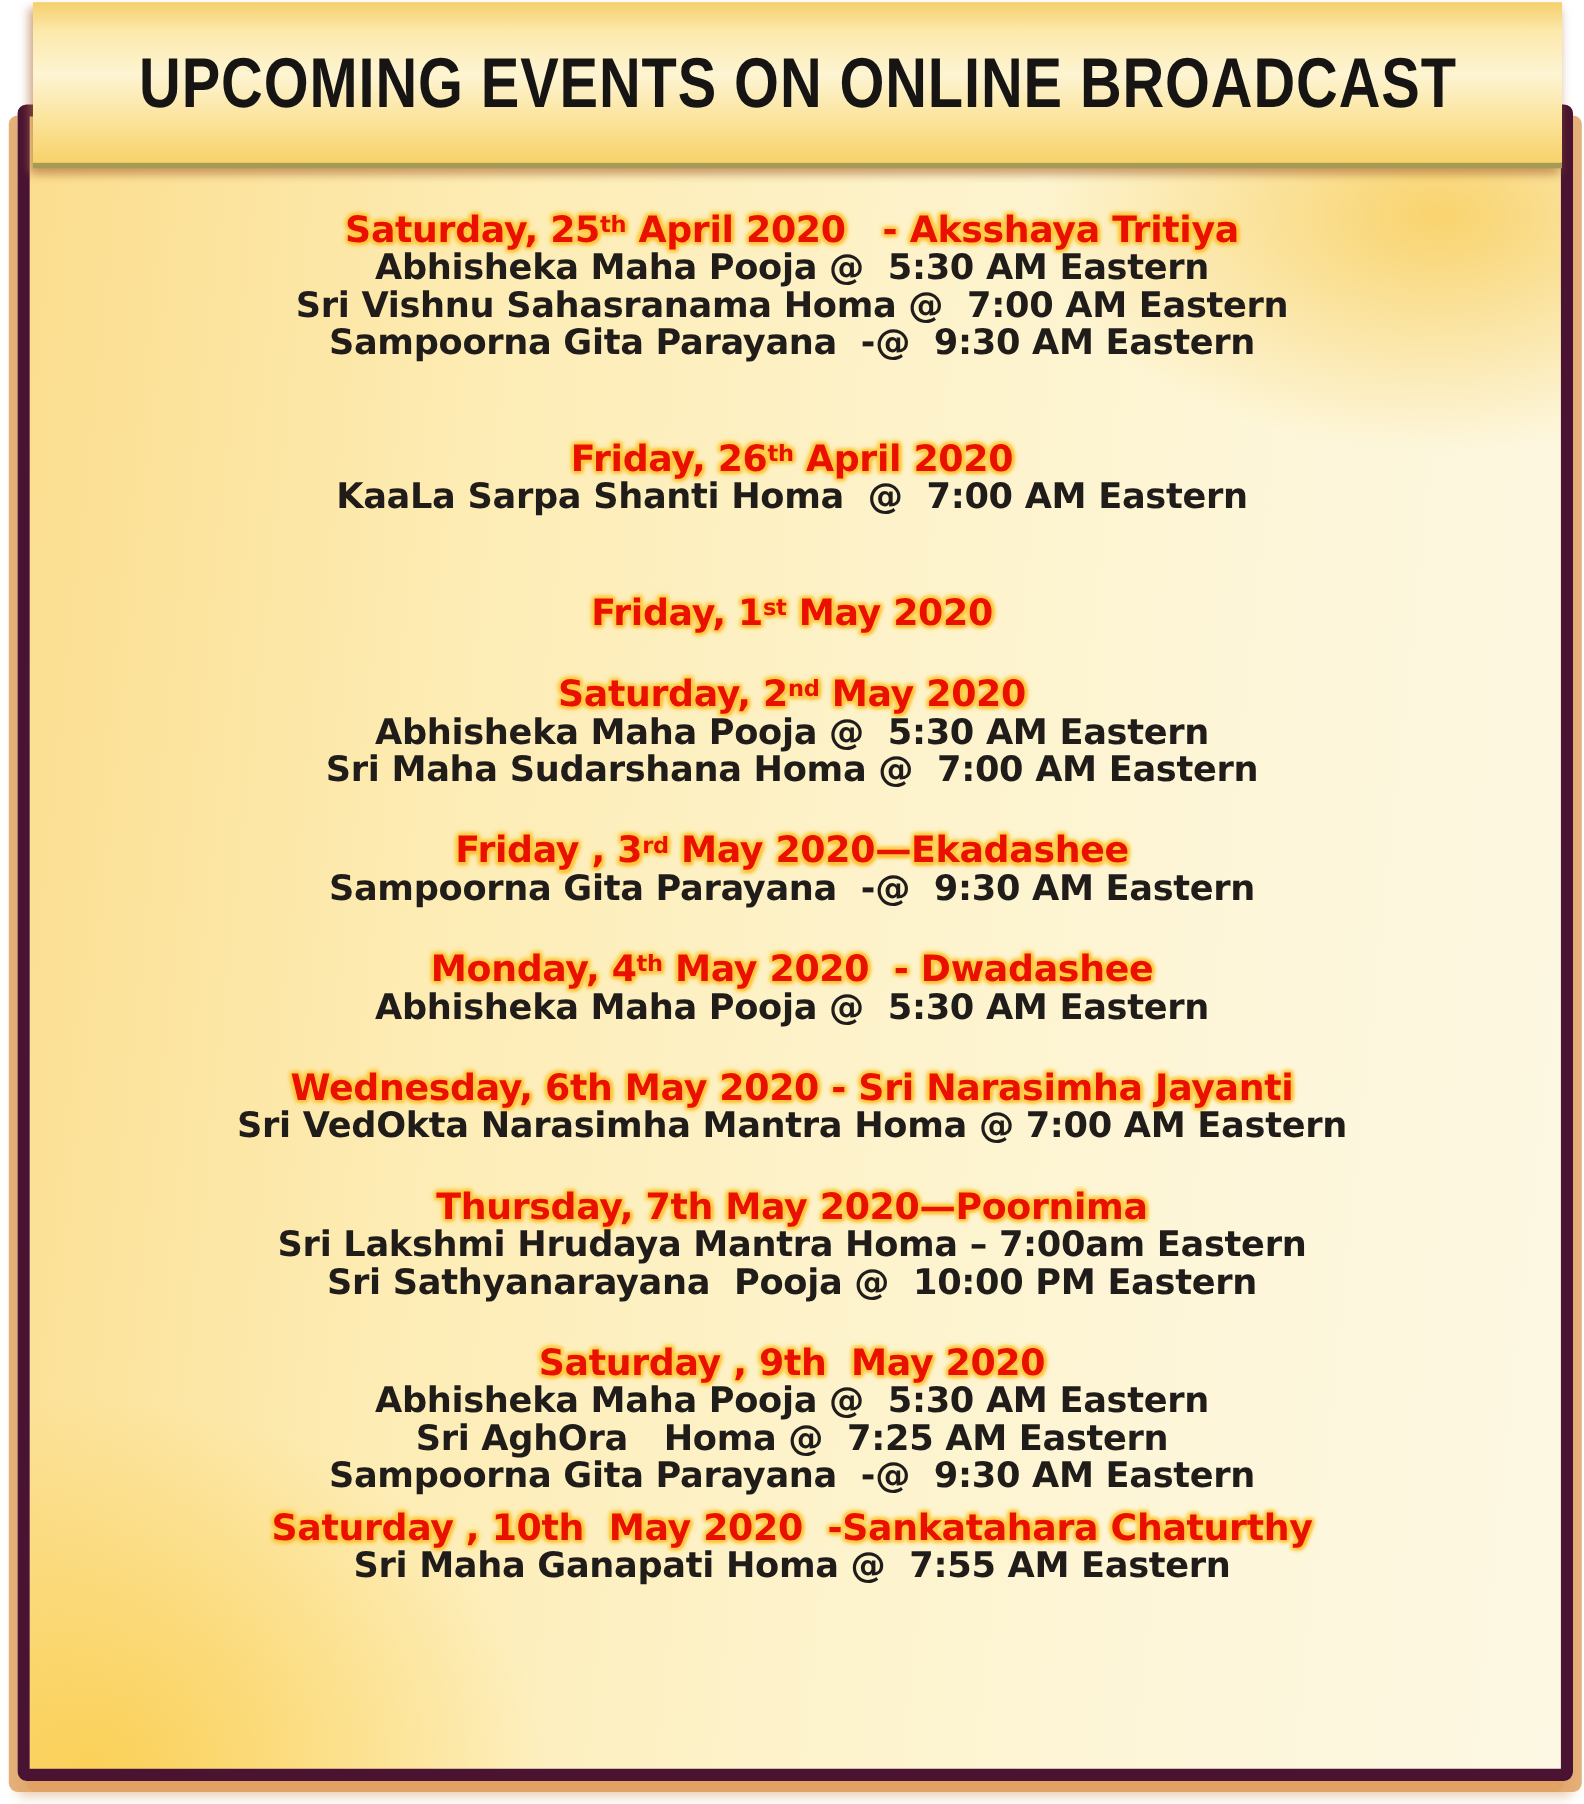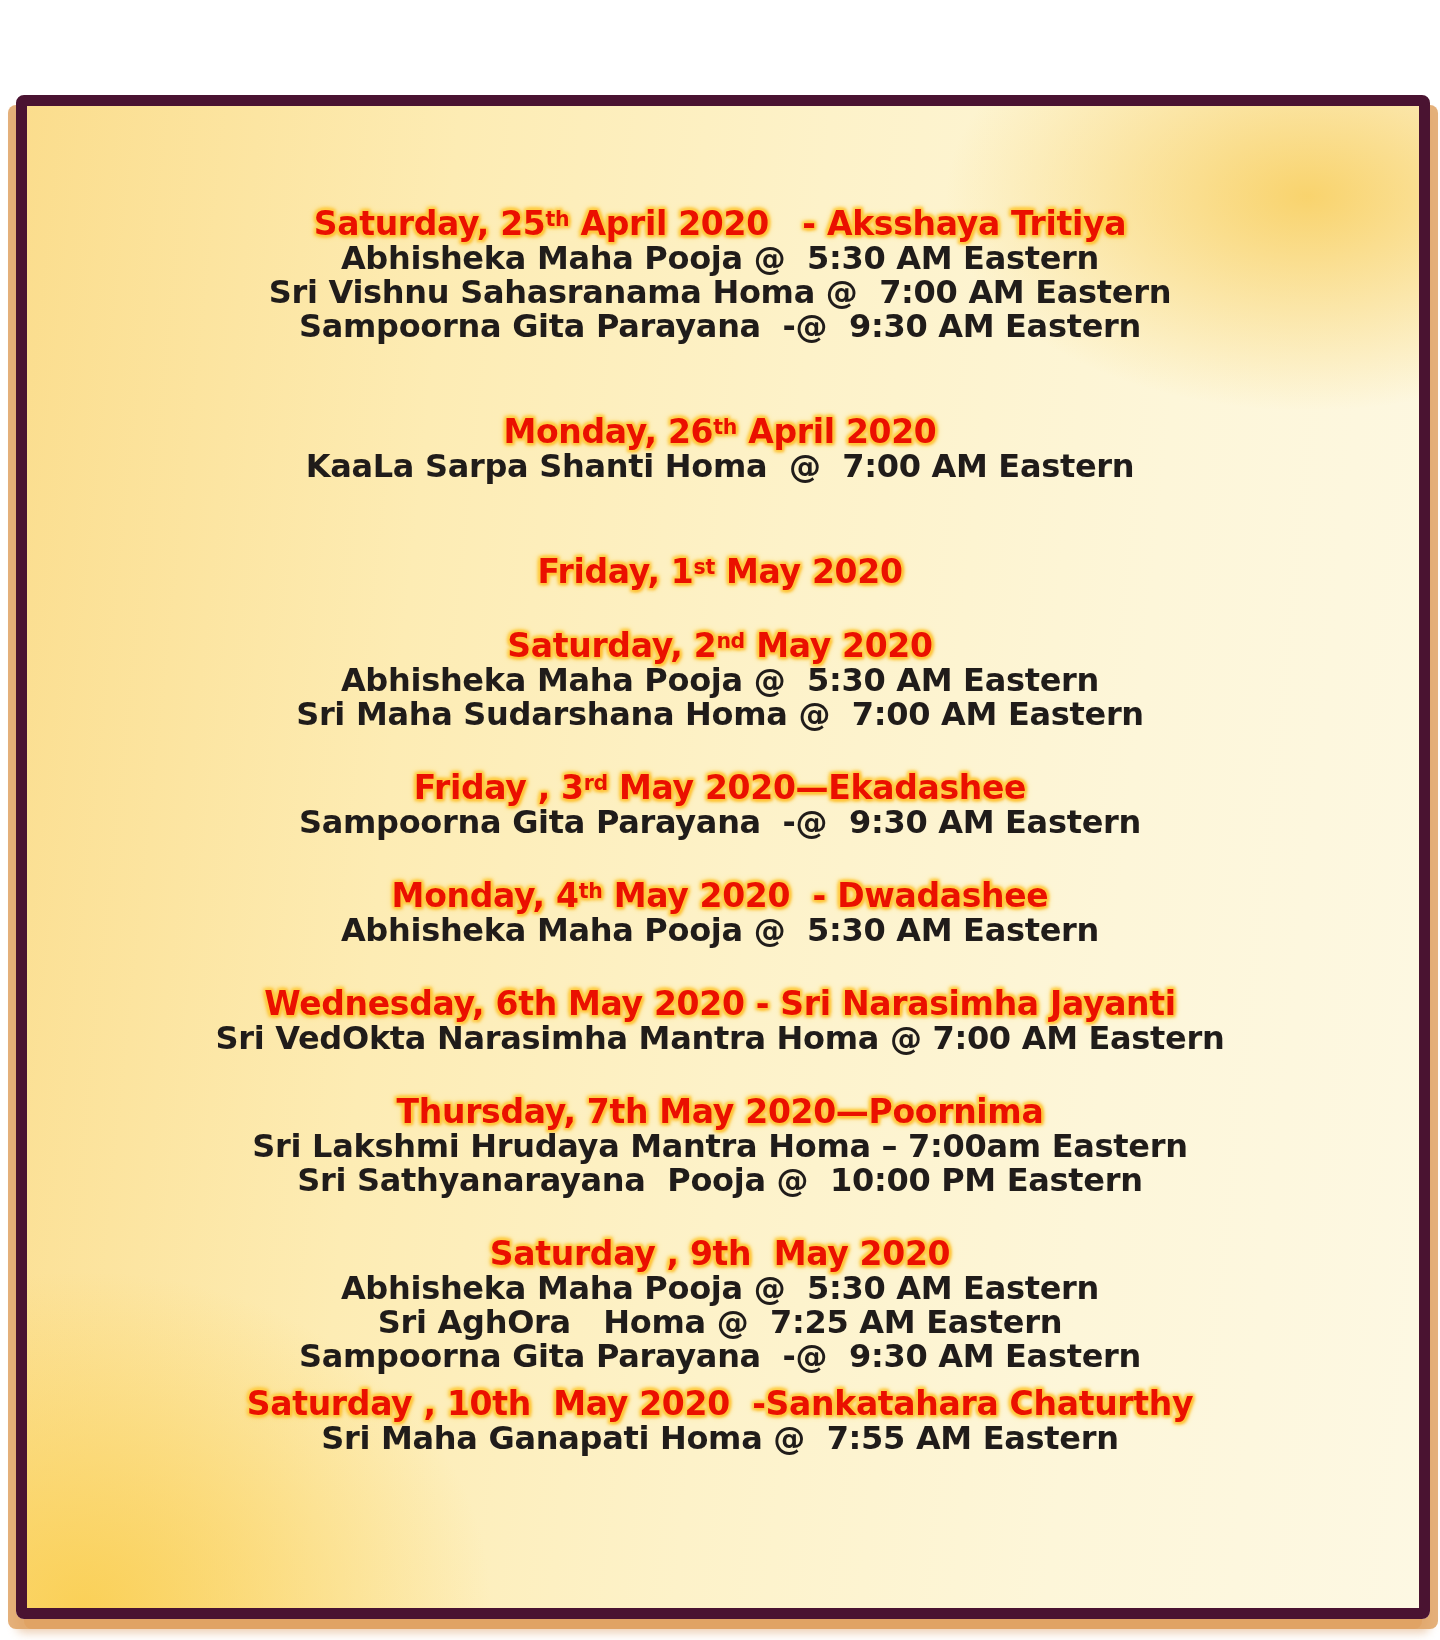--- a/index.html
+++ b/index.html
@@ -59,21 +59,21 @@
   .events {
     position: absolute;
     left: 30px;
     top: 153px;
     width: 1380px;
     padding-top: 38px;
     text-align: center;
     z-index: 4;
   }
   .event { margin-top: 40px; }
-  .event.first { margin-top: 16px; }
+  .event.first { margin-top: 1px; }
   .event.gap-lg { margin-top: 72px; }
   .event.gap-sm { margin-top: 14px; }
   .date {
     font-size: 33px;
     font-weight: bold;
     line-height: 34px;
     color: #ea1000;
     white-space: pre-wrap;
     letter-spacing: -0.3px;
     text-shadow:
@@ -100,32 +100,35 @@
     letter-spacing: -0.3px;
   }
 </style>
 </head>
 <body>
 
 <div class="page">
 
   <div class="card"></div>
 
+  <div class="banner">
+    <div class="banner-title">UPCOMING EVENTS ON ONLINE BROADCAST</div>
+  </div>
 
   <div class="events">
 
     <div class="event first">
       <div class="date"><span>Saturday, 25</span><sup>th</sup><span> April 2020   - Aksshaya Tritiya</span></div>
       <div class="line">Abhisheka Maha Pooja @  5:30 AM Eastern</div>
       <div class="line">Sri Vishnu Sahasranama Homa @  7:00 AM Eastern</div>
       <div class="line">Sampoorna Gita Parayana  -@  9:30 AM Eastern</div>
     </div>
 
     <div class="event gap-lg">
-      <div class="date"><span>Monday, 26</span><sup>th</sup><span> April 2020</span></div>
+      <div class="date"><span>Friday, 26</span><sup>th</sup><span> April 2020</span></div>
       <div class="line">KaaLa Sarpa Shanti Homa  @  7:00 AM Eastern</div>
     </div>
 
     <div class="event gap-lg">
       <div class="date"><span>Friday, 1</span><sup>st</sup><span> May 2020</span></div>
     </div>
 
     <div class="event">
       <div class="date"><span>Saturday, 2</span><sup>nd</sup><span> May 2020</span></div>
       <div class="line">Abhisheka Maha Pooja @  5:30 AM Eastern</div>

